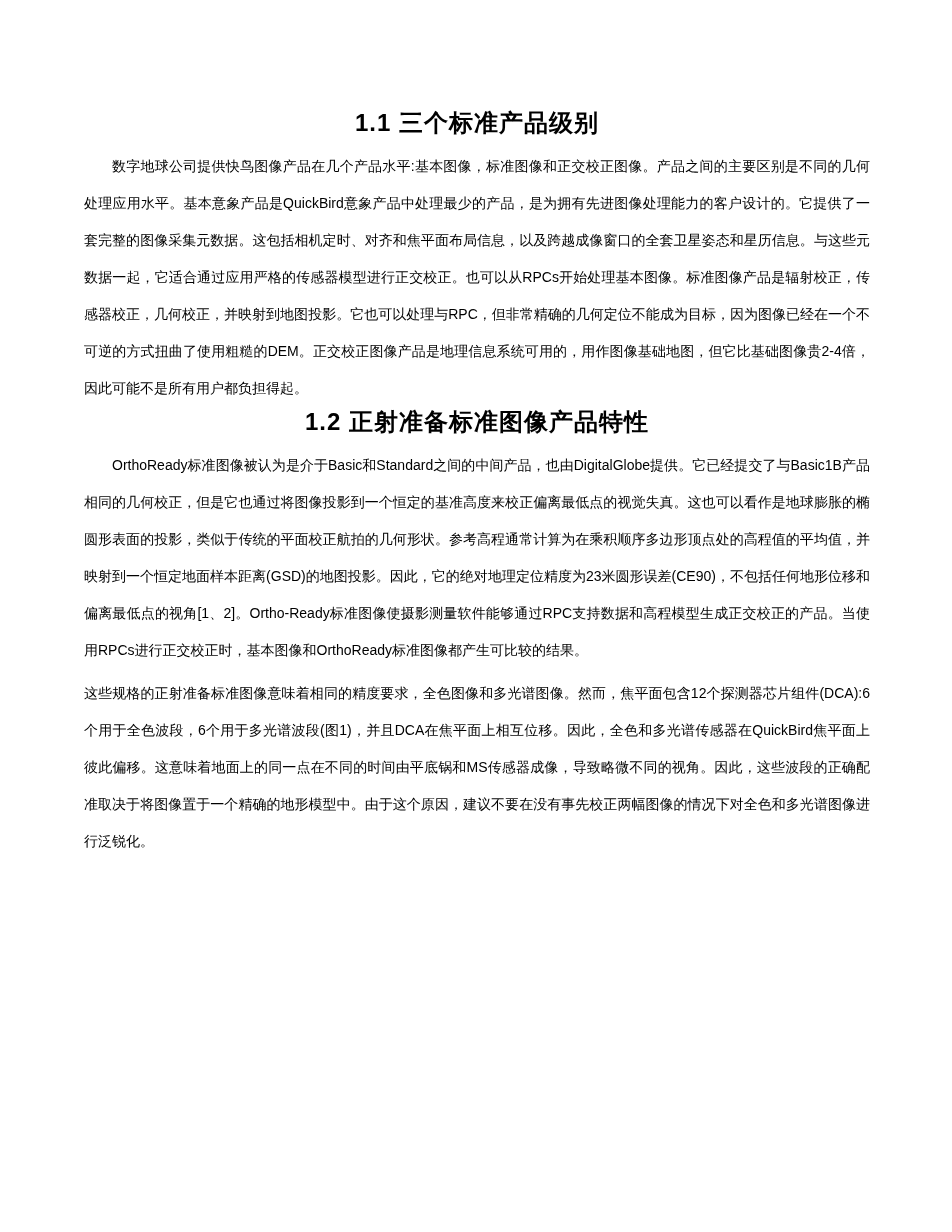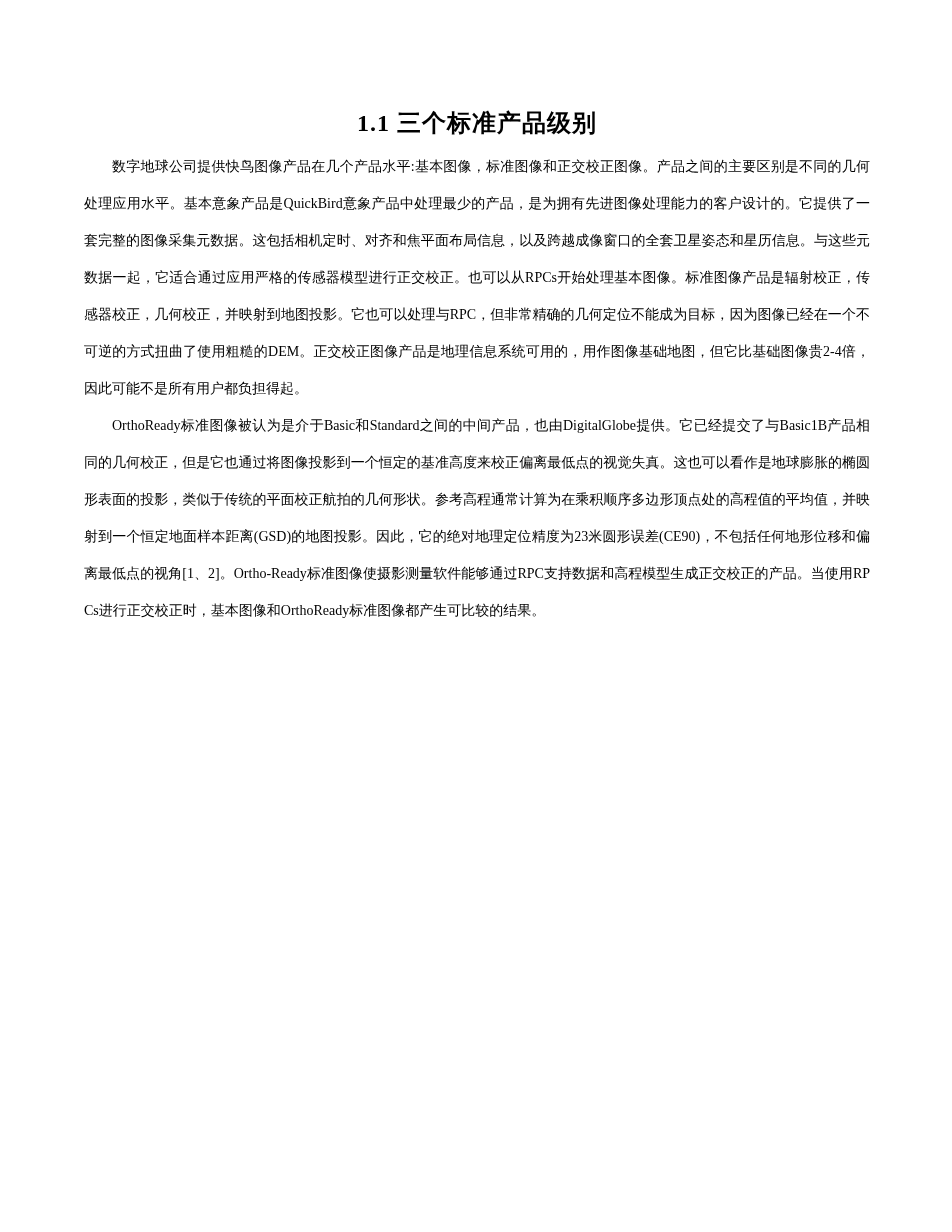--- a/index.html
+++ b/index.html
@@ -8,21 +8,21 @@
     background: #ffffff;
   }
   .page {
     position: relative;
     width: 952px;
     height: 1232px;
     background: #ffffff;
     color: #000000;
     overflow: hidden;
     box-sizing: border-box;
-    font-family: Liberation Serif, serif;
+    font-family: Liberation Sans, sans-serif;
   }
   .content {
     box-sizing: border-box;
     padding: 108px 82px 0 84px;
   }
   .section-heading {
     font-size: 24px;
     font-weight: bold;
     text-align: center;
     line-height: 30px;
@@ -57,17 +57,19 @@
 
 <div class="page">
   <div class="content">
 
     <section>
       <h2 class="section-heading">1.1 三个标准产品级别</h2>
       <p class="para indent">数字地球公司提供快鸟图像产品在几个产品水平:基本图像，标准图像和正交校正图像。产品之间的主要区别是不同的几何处理应用水平。基本意象产品是QuickBird意象产品中处理最少的产品，是为拥有先进图像处理能力的客户设计的。它提供了一套完整的图像采集元数据。这包括相机定时、对齐和焦平面布局信息，以及跨越成像窗口的全套卫星姿态和星历信息。与这些元数据一起，它适合通过应用严格的传感器模型进行正交校正。也可以从RPCs开始处理基本图像。标准图像产品是辐射校正，传感器校正，几何校正，并映射到地图投影。它也可以处理与RPC，但非常精确的几何定位不能成为目标，因为图像已经在一个不可逆的方式扭曲了使用粗糙的DEM。正交校正图像产品是地理信息系统可用的，用作图像基础地图，但它比基础图像贵2-4倍，因此可能不是所有用户都负担得起。</p>
     </section>
 
     <section>
+      <h2 class="section-heading second">1.2 正射准备标准图像产品特性</h2>
       <p class="para indent">OrthoReady标准图像被认为是介于Basic和Standard之间的中间产品，也由DigitalGlobe提供。它已经提交了与Basic1B产品相同的几何校正，但是它也通过将图像投影到一个恒定的基准高度来校正偏离最低点的视觉失真。这也可以看作是地球膨胀的椭圆形表面的投影，类似于传统的平面校正航拍的几何形状。参考高程通常计算为在乘积顺序多边形顶点处的高程值的平均值，并映射到一个恒定地面样本距离(GSD)的地图投影。因此，它的绝对地理定位精度为23米圆形误差(CE90)，不包括任何地形位移和偏离最低点的视角[1、2]。Ortho-Ready标准图像使摄影测量软件能够通过RPC支持数据和高程模型生成正交校正的产品。当使用RPCs进行正交校正时，基本图像和OrthoReady标准图像都产生可比较的结果。</p>
+      <p class="para gap-before">这些规格的正射准备标准图像意味着相同的精度要求，全色图像和多光谱图像。然而，焦平面包含12个探测器芯片组件(DCA):6个用于全色波段，6个用于多光谱波段(图1)，并且DCA在焦平面上相互位移。因此，全色和多光谱传感器在QuickBird焦平面上彼此偏移。这意味着地面上的同一点在不同的时间由平底锅和MS传感器成像，导致略微不同的视角。因此，这些波段的正确配准取决于将图像置于一个精确的地形模型中。由于这个原因，建议不要在没有事先校正两幅图像的情况下对全色和多光谱图像进行泛锐化。</p>
     </section>
 
   </div>
 </div>
 
 </body></html>

